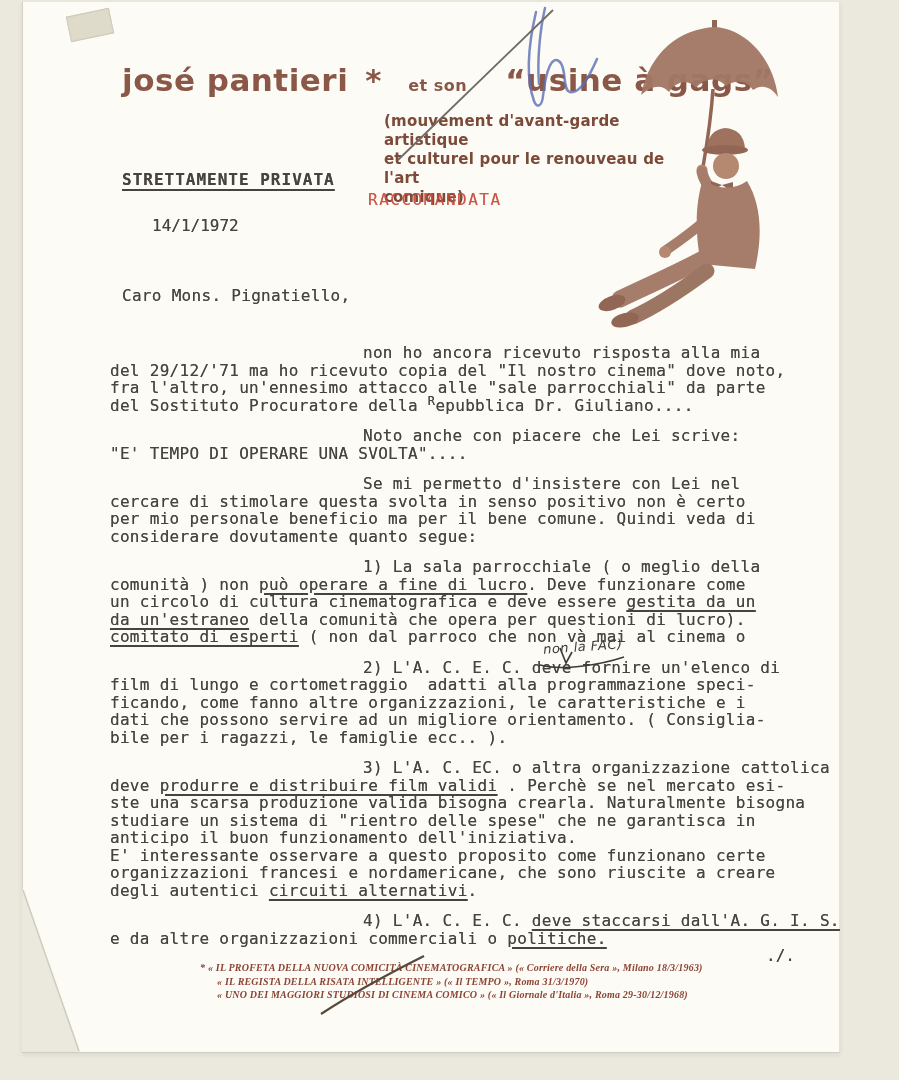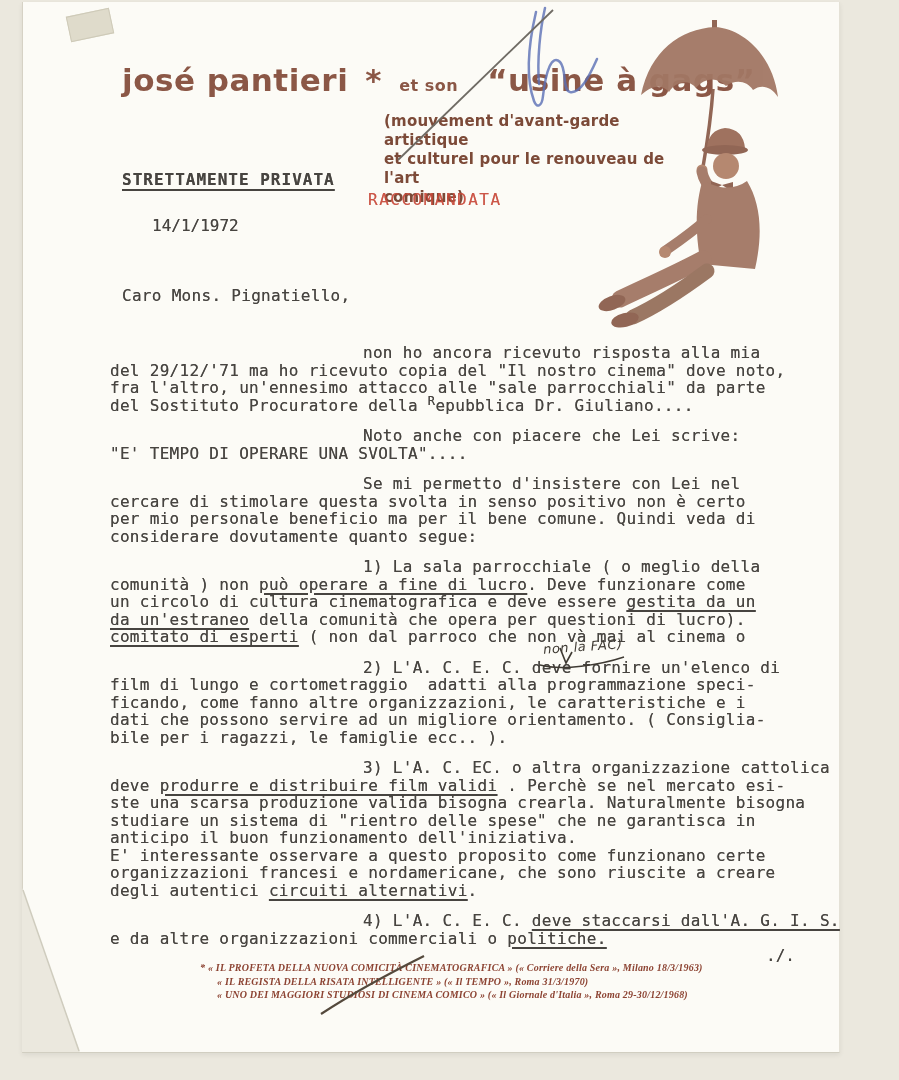--- a/index.html
+++ b/index.html
@@ -26,21 +26,21 @@
     background:#dad6c4;border:1px solid #c7c2ae;opacity:.85;
     transform:rotate(-12deg);
   }
   
   .hdr{
     position:absolute;left:110px;top:62px;width:520px;white-space:nowrap;
     font-family:"DejaVu Sans","Liberation Sans",sans-serif;
     color:#8b5746;
   }
   .hdr .big{font-size:31px;letter-spacing:.5px;font-weight:bold;margin-left:12px;}
-  .hdr .small{font-size:16px;font-weight:bold;letter-spacing:.5px;margin:0 12px;}
+  .hdr .small{font-size:16px;font-weight:bold;letter-spacing:.5px;margin:0 21px;}
   .subtitle{
     position:absolute;left:384px;top:112px;width:300px;
     font-family:"DejaVu Sans","Liberation Sans",sans-serif;
     font-size:15px;line-height:19px;color:#7c4a38;font-weight:bold;letter-spacing:.2px;
   }
   
   .typed{color:#474440;text-shadow:0 0 .5px rgba(71,68,64,.75);}
   .strictly{
     position:absolute;left:122px;top:170px;font-size:16px;font-weight:bold;letter-spacing:1px;
     text-decoration:underline;text-decoration-thickness:1.5px;text-underline-offset:4px;

